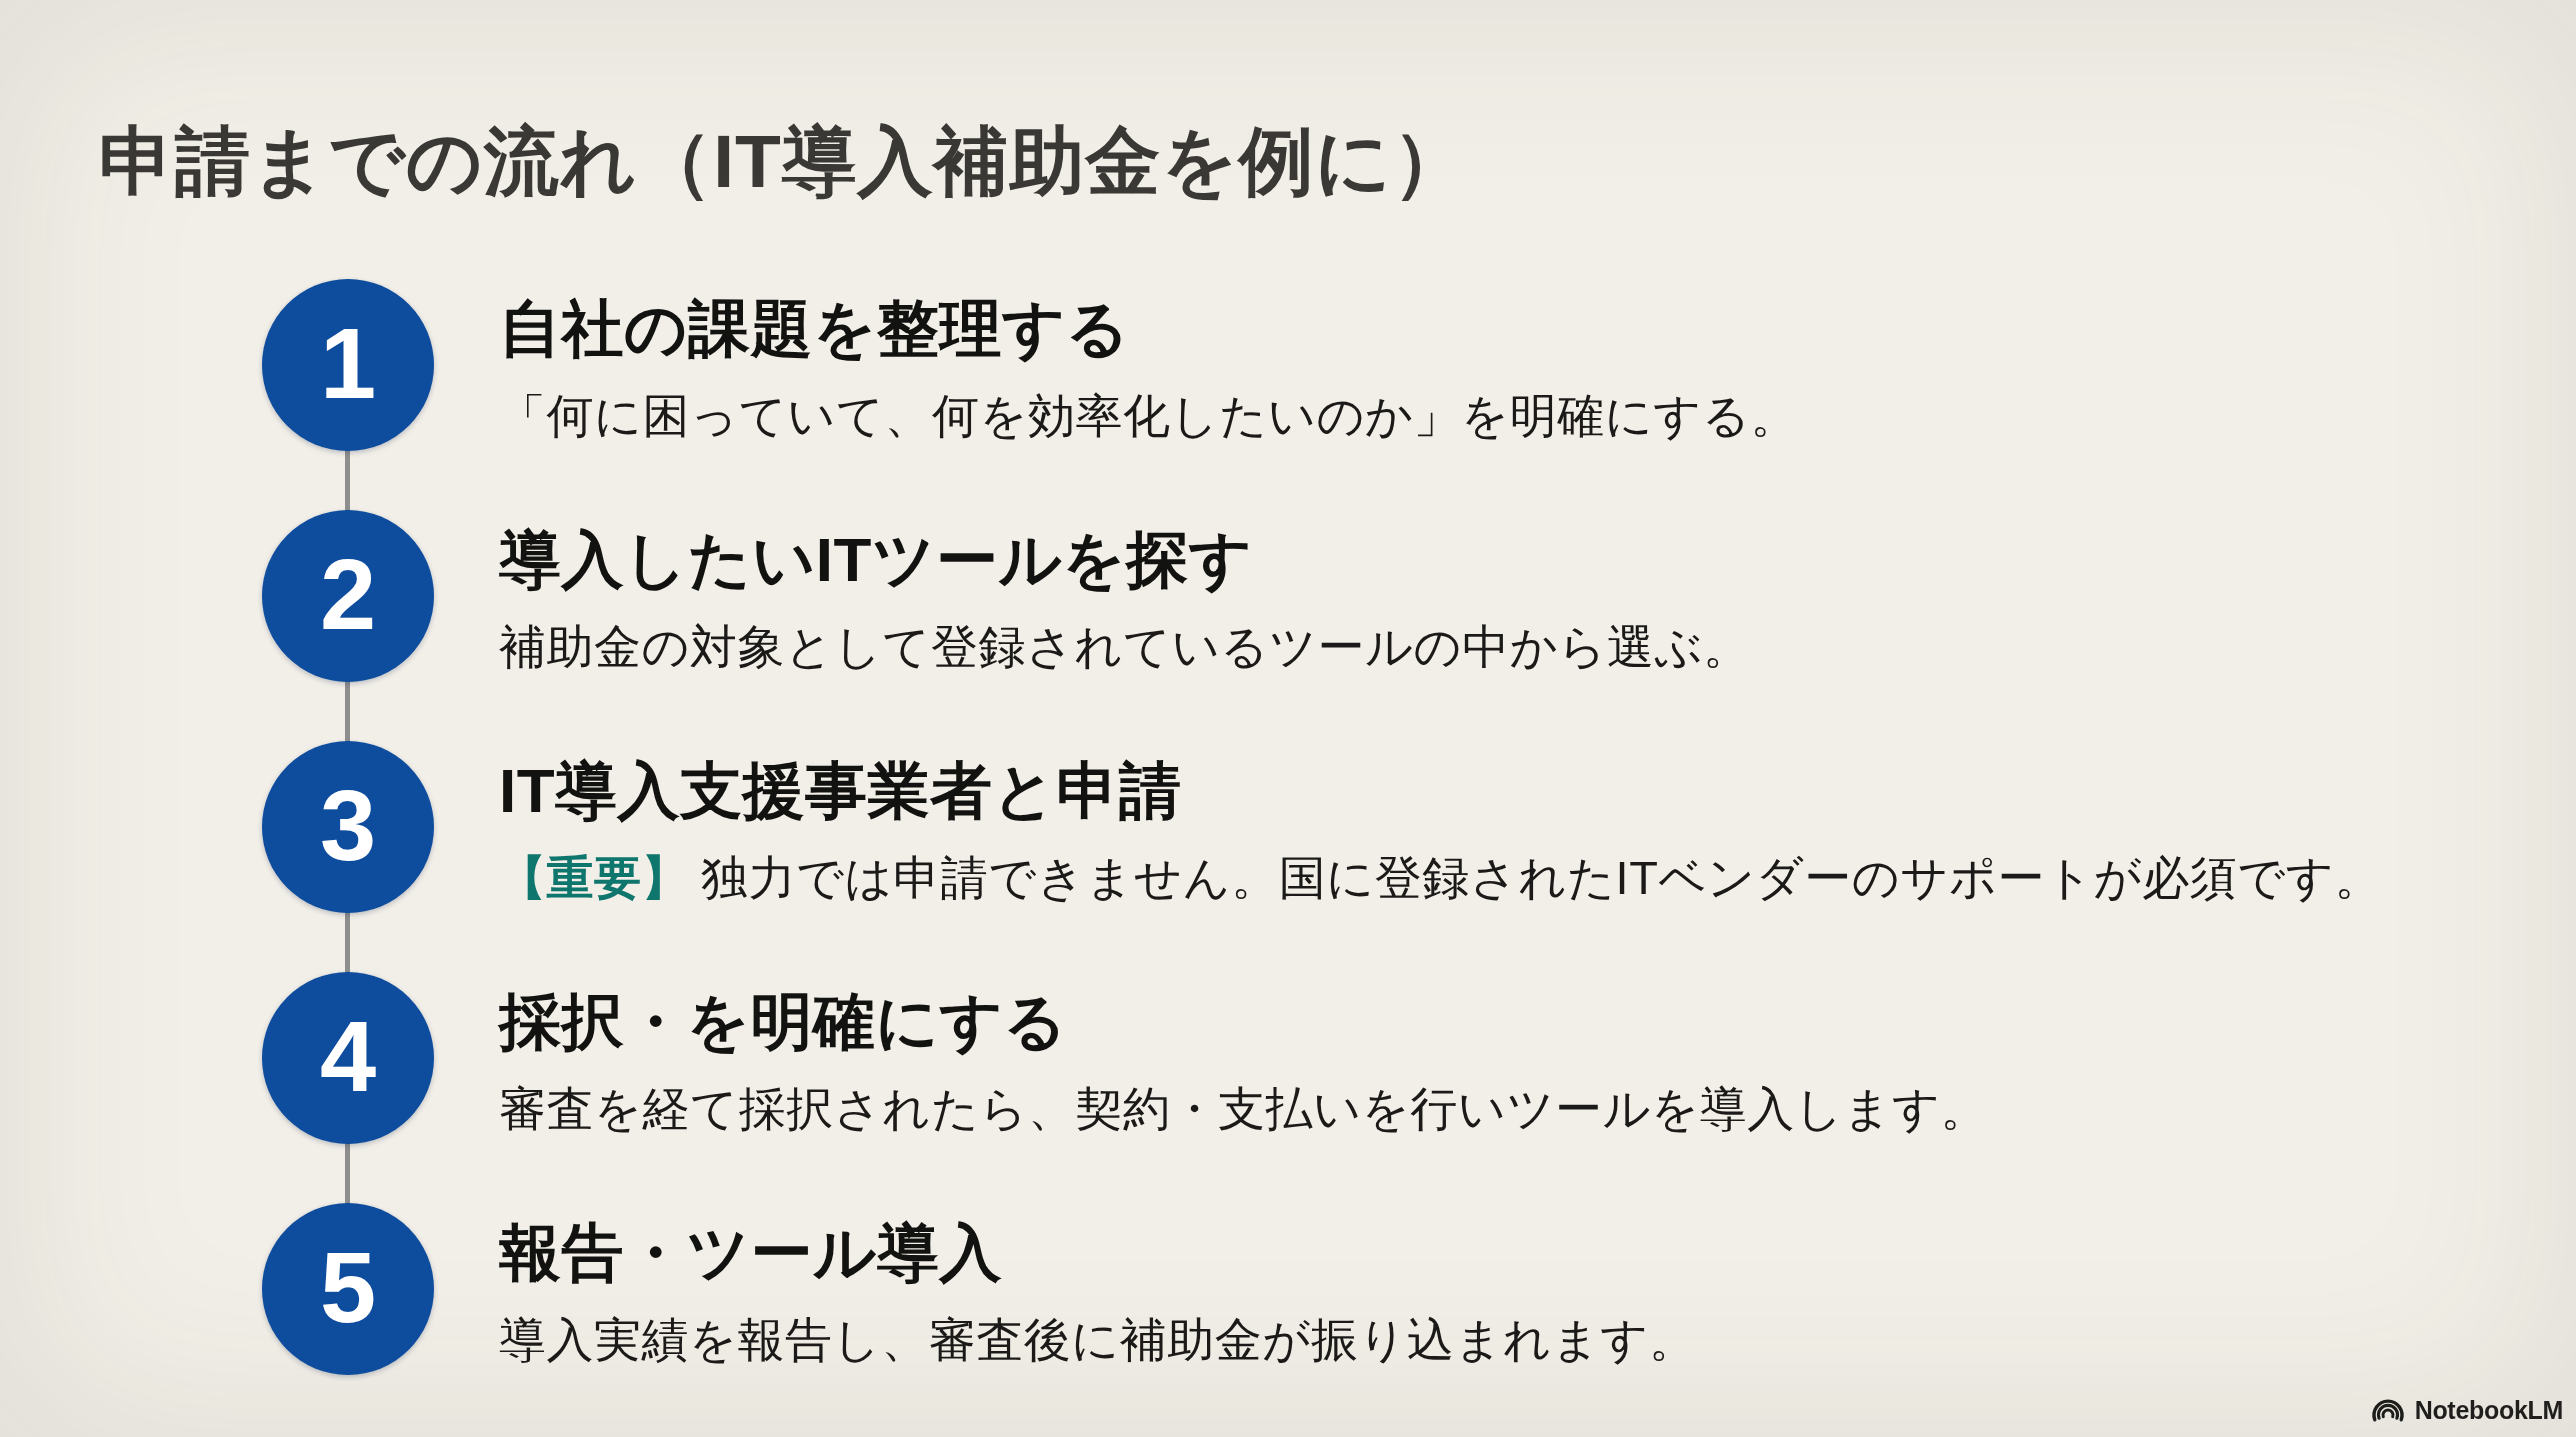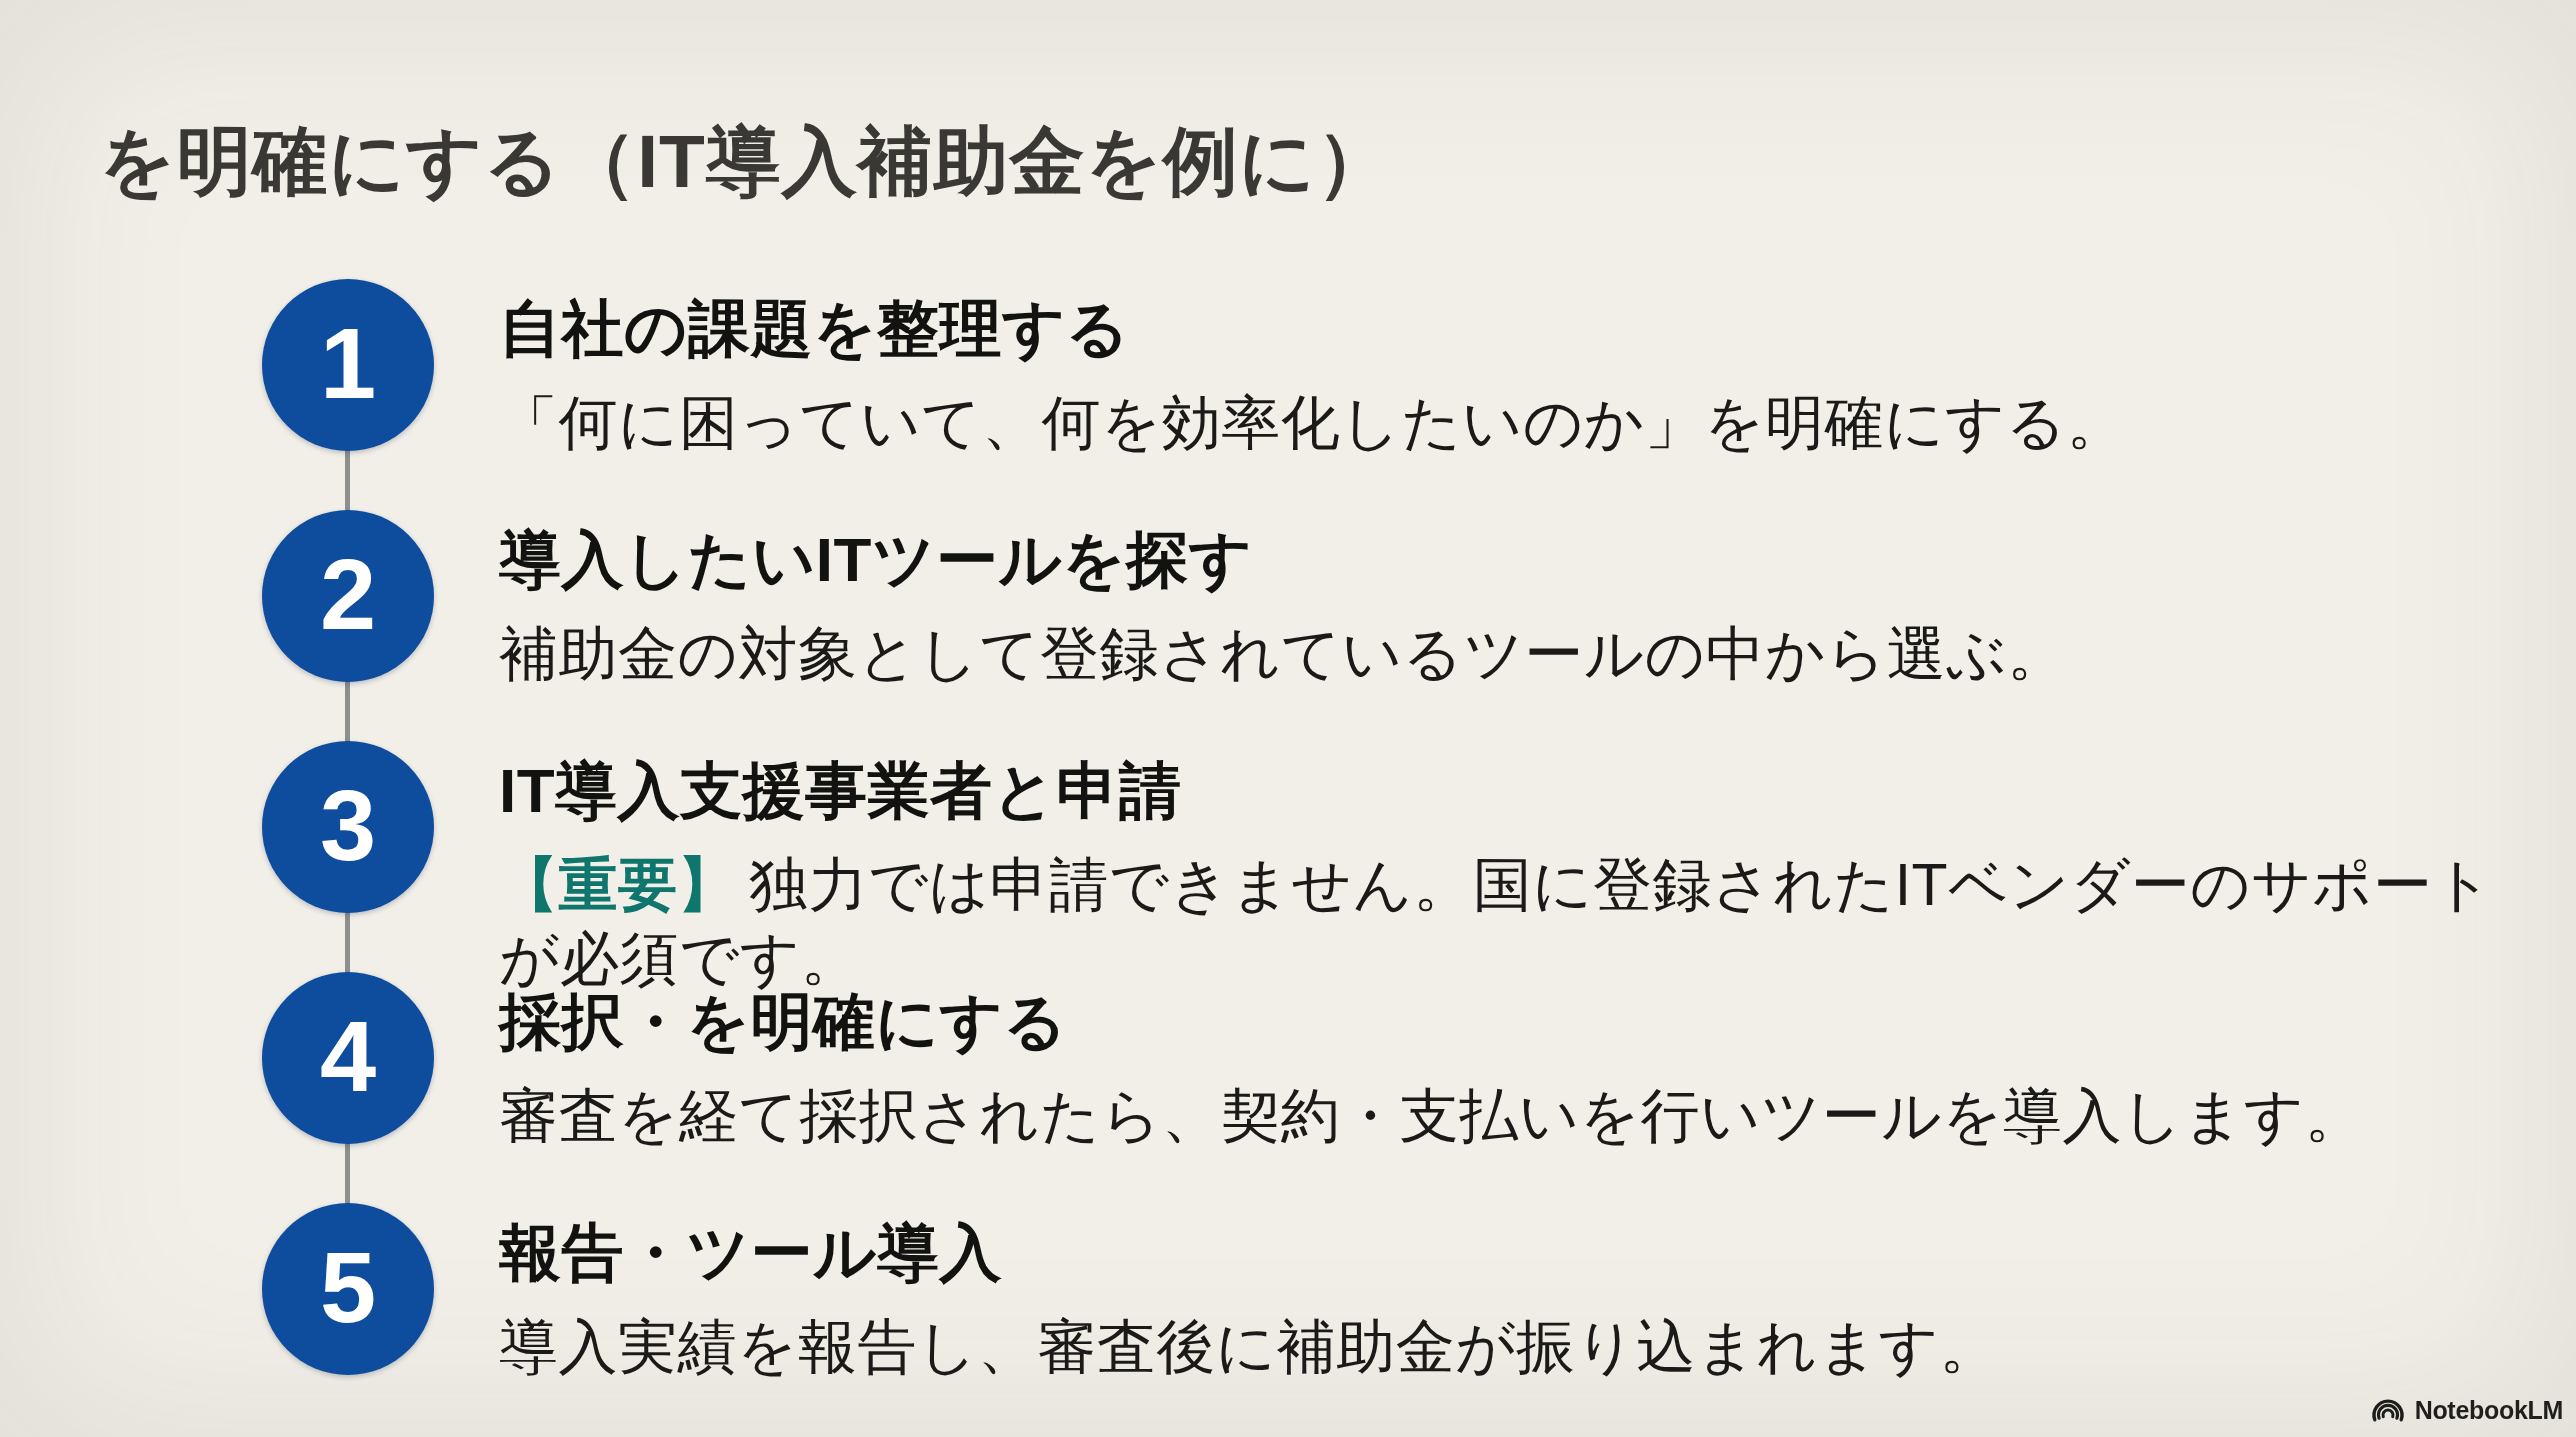--- a/index.html
+++ b/index.html
@@ -73,21 +73,21 @@
   }
   .step-heading {
     font-size: 62px;
     font-weight: 800;
     line-height: 1.12;
     color: #121210;
     letter-spacing: 0.5px;
   }
   .step-body {
     margin-top: 24px;
-    font-size: 59px;
+    font-size: 47px;
     font-weight: 500;
     line-height: 1.25;
     color: #1b1a18;
     letter-spacing: 0.5px;
   }
   .important {
     color: #0f766e;
     font-weight: 700;
     margin-right: 12px;
   }
@@ -113,21 +113,21 @@
   .step-2 { top: 510px; }
   .step-3 { top: 741px; }
   .step-4 { top: 972px; }
   .step-5 { top: 1203px; }
 </style>
 </head>
 <body>
 
 <div class="slide">
 
-  <h1 class="title">を明確にする（IT導入補助金を例に）</h1>
+  <h1 class="title">申請までの流れ（IT導入補助金を例に）</h1>
 
   <div class="connector"></div>
 
   <div class="step step-1">
     <div class="step-circle">
       <span class="step-number">1</span>
     </div>
     <div class="step-text">
       <div class="step-heading">自社の課題を整理する</div>
       <div class="step-body">「何に困っていて、何を効率化したいのか」を明確にする。</div>

